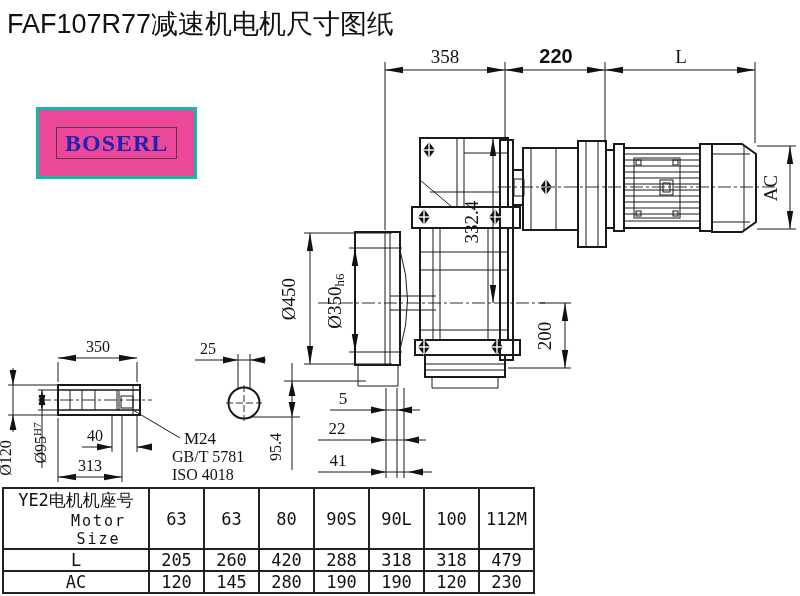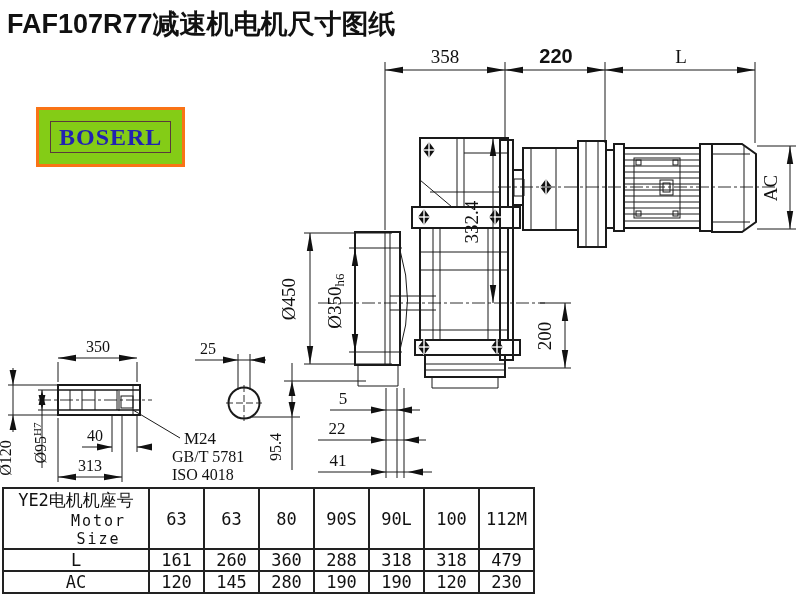--- a/index.html
+++ b/index.html
@@ -1,20 +1,20 @@
 <!DOCTYPE html>
 <html><head>
 <meta charset="utf-8">
 <style>
   html,body{margin:0;padding:0;background:#fff;}
   #stage{position:relative;width:800px;height:596px;background:#ffffff;overflow:hidden;
          font-family:"Liberation Sans",sans-serif;}
-  #page-title{position:absolute;left:7px;top:6px;font-size:27px;font-weight:700;color:#111;
+  #page-title{position:absolute;left:7px;top:6px;font-size:27px;font-weight:400;color:#111;
               letter-spacing:0px;white-space:nowrap;}
-  #logo{position:absolute;left:36px;top:107px;border:3px solid #f97316;background:#84cc16;padding:11px;}
+  #logo{position:absolute;left:36px;top:107px;border:3px solid #14b8a6;background:#ec4899;padding:17px;}
   #logo .inner{border:1px solid #5a3a3a;padding:1px 8px;}
   #logo .txt{font-family:"Liberation Serif",serif;font-weight:700;font-size:24px;color:#2222b2;
              letter-spacing:1px;line-height:28px;}
   svg text{font-family:"Liberation Serif",serif;fill:#111;}
   .dtxt{font-size:19px;}
   .dtxt-s{font-size:16px;}
   .dtxt-m{font-size:17px;}
   .btxt{font-family:"Liberation Sans",sans-serif;font-weight:700;font-size:20px;}
   .thick{stroke:#1a1a1a;stroke-width:2;fill:none;}
   .thin{stroke:#1a1a1a;stroke-width:1;fill:none;}
@@ -316,23 +316,23 @@
       <th class="c">63</th>
       <th class="c">63</th>
       <th class="c">80</th>
       <th class="c">90S</th>
       <th class="c">90L</th>
       <th class="c">100</th>
       <th class="c">112M</th>
     </tr>
     <tr class="r">
       <td>L</td>
-      <td>161</td>
+      <td>205</td>
       <td>260</td>
-      <td>360</td>
+      <td>420</td>
       <td>288</td>
       <td>318</td>
       <td>318</td>
       <td>479</td>
     </tr>
     <tr class="r">
       <td>AC</td>
       <td>120</td>
       <td>145</td>
       <td>280</td>

